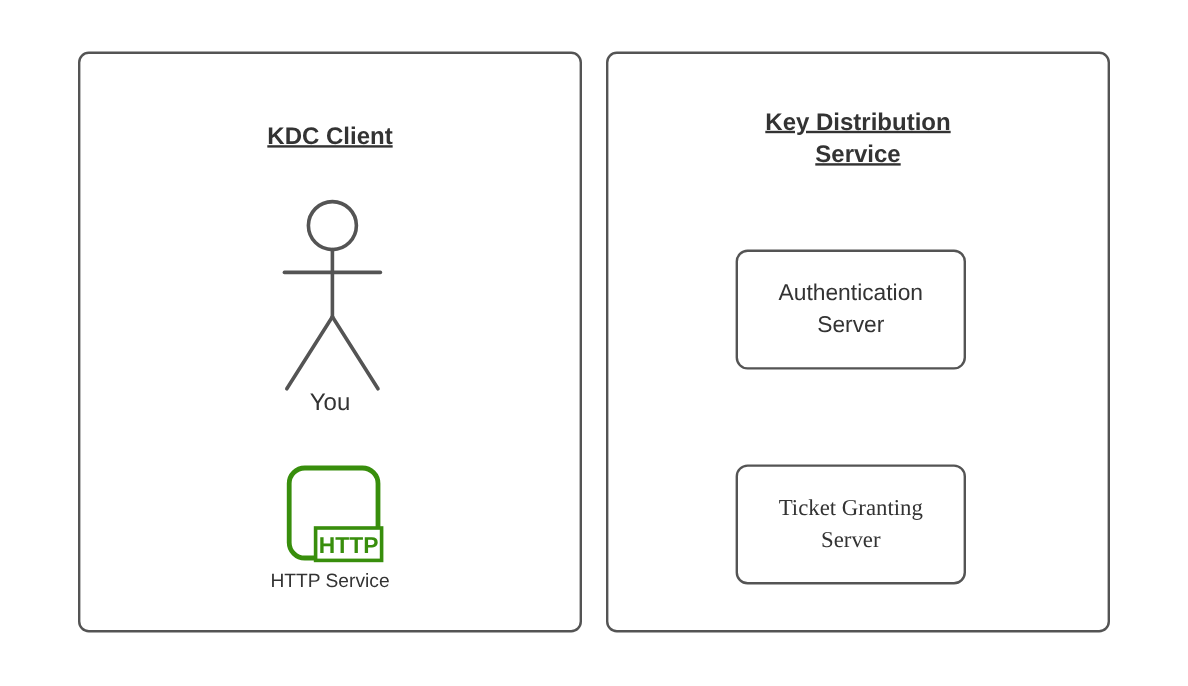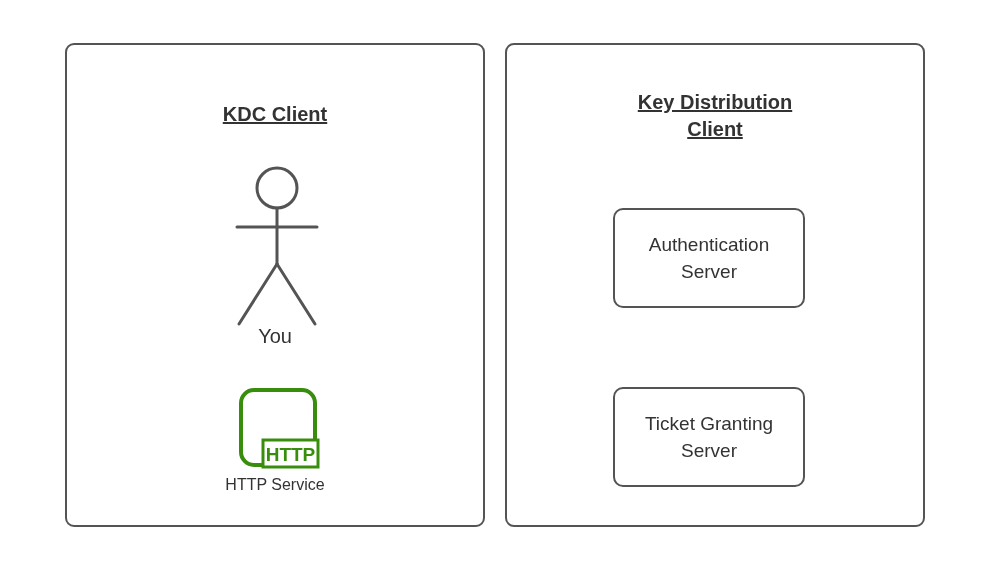--- a/index.html
+++ b/index.html
@@ -109,21 +109,21 @@
     width: 192px;
     height: 100px;
     border: 2px solid var(--stroke);
     border-radius: 10px;
     background: var(--bg);
     display: flex;
     align-items: center;
     justify-content: center;
   }
   .server-box-1 { top: 163px; }
-  .server-box-2 { top: 342px; }
+  .server-box-2 { top: 342px; font-family: Liberation Serif, serif; }
   .server-box .server-label {
     text-align: center;
     font-size: 19px;
     line-height: 27px;
     color: var(--text);
     white-space: pre-line;
   }
 </style>
 </head>
 <body>
@@ -147,21 +147,21 @@
       <rect class="big-square" x="4" y="4" width="74" height="75" rx="13" ry="13"></rect>
       <rect class="small-rect" x="26" y="54" width="55" height="27"></rect>
       <text class="http-text" x="53.5" y="74.5">HTTP</text>
     </svg>
 
     <div class="http-service-label">HTTP Service</div>
   </div>
 
   <div class="panel panel-right">
     <div class="panel-title">Key Distribution
-Client</div>
+Service</div>
 
     <div class="server-box server-box-1">
       <div class="server-label">Authentication
 Server</div>
     </div>
 
     <div class="server-box server-box-2">
       <div class="server-label">Ticket Granting
 Server</div>
     </div>

